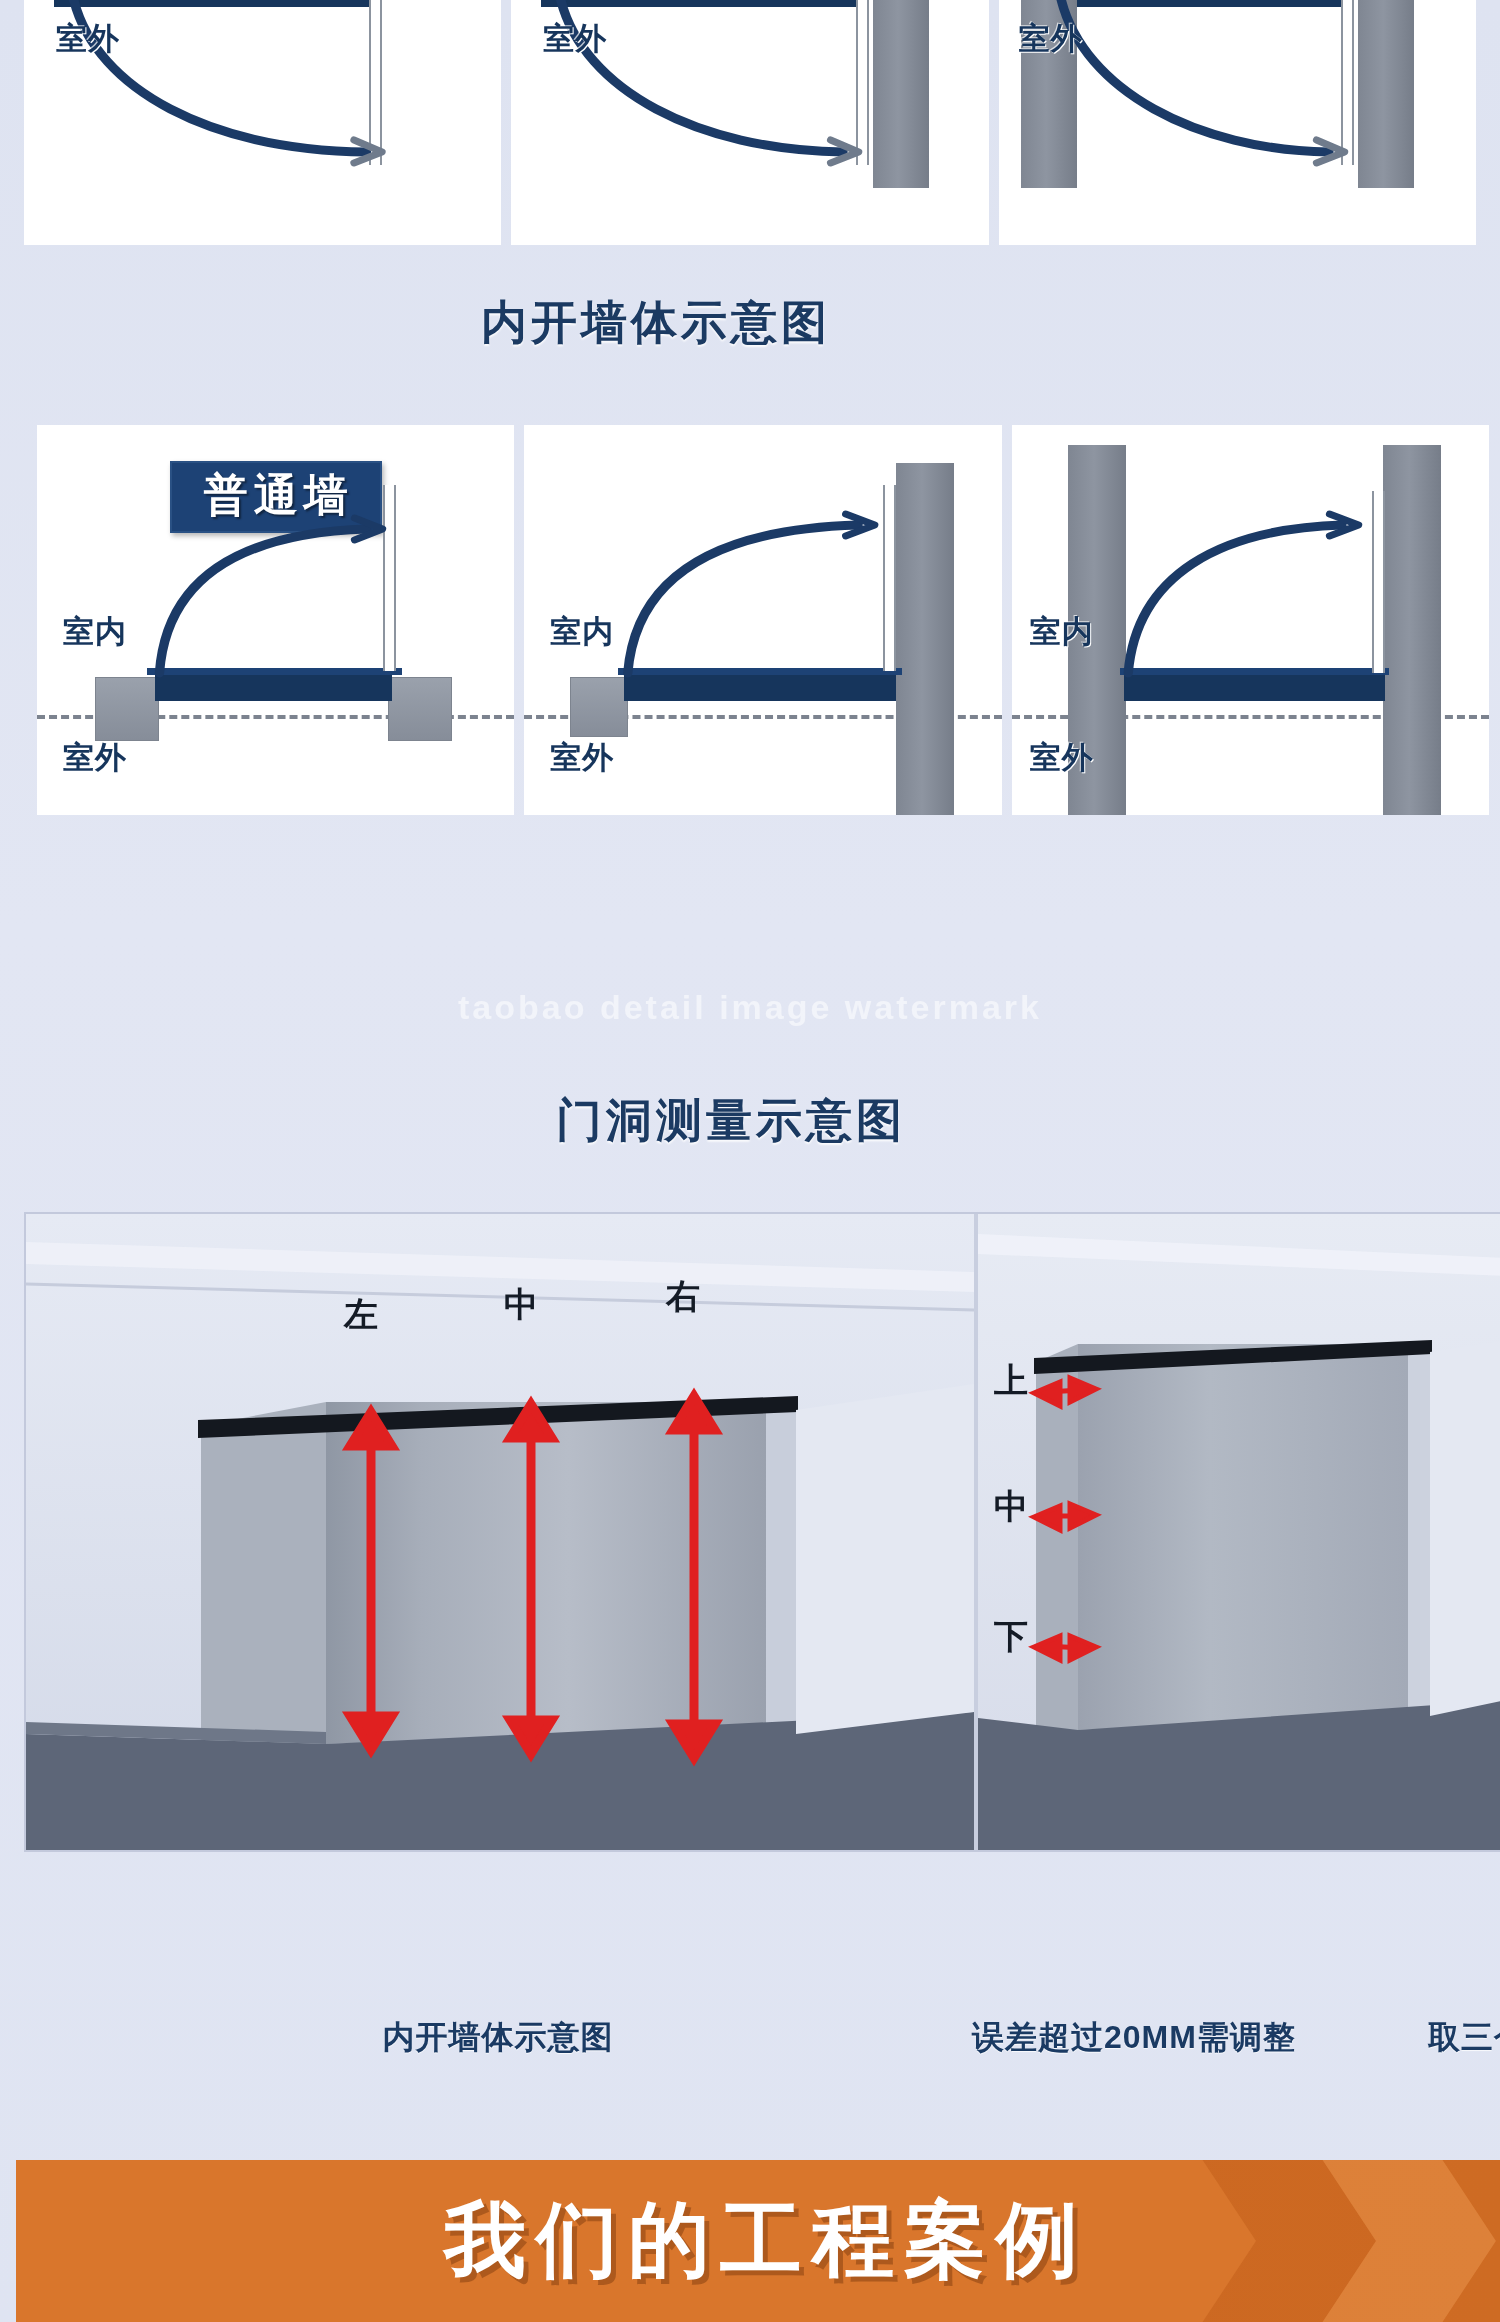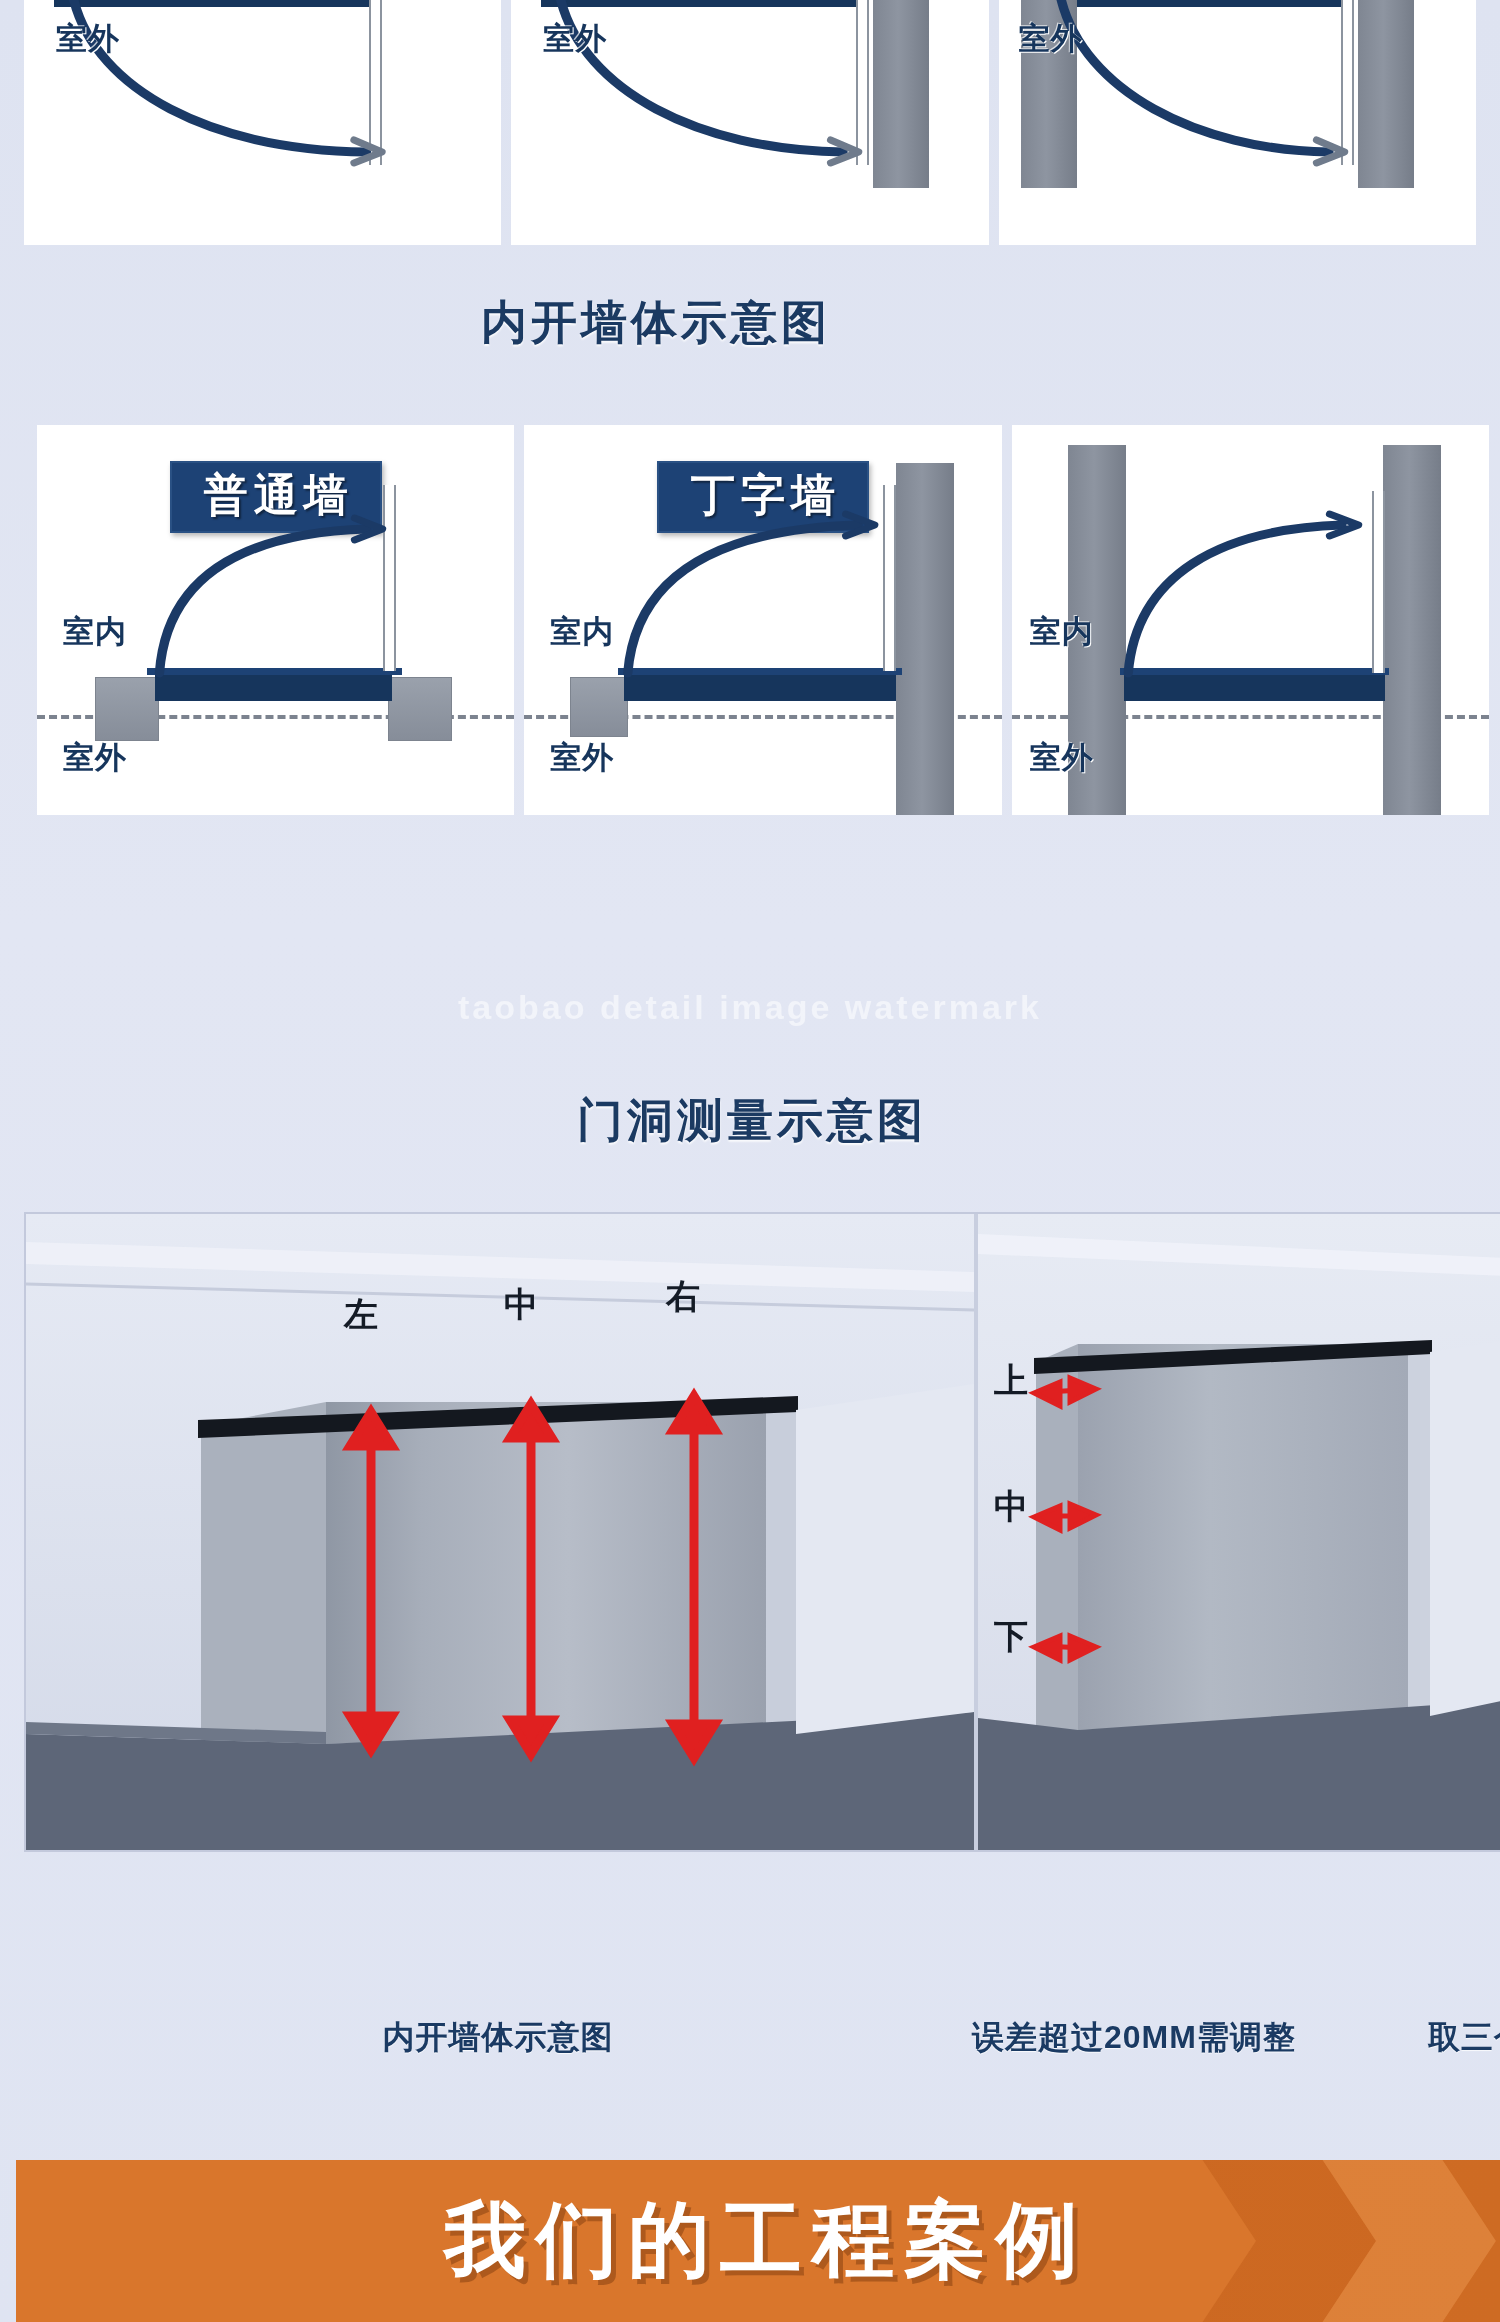--- a/index.html
+++ b/index.html
@@ -251,21 +251,20 @@
       <svg class="arc" viewBox="0 0 460 390" preserveAspectRatio="none">
         <path d="M118 248 C 125 150, 200 108, 318 104" fill="none" stroke="#1b3a66" stroke-width="9" stroke-linecap="round"></path>
         <path d="M306 93 L 333 104 L 306 115" fill="none" stroke="#1b3a66" stroke-width="7" stroke-linecap="round" stroke-linejoin="round"></path>
       </svg>
 
       <span class="lbl" style="left:26px;top:186px;">室内</span>
       <span class="lbl" style="left:26px;top:312px;">室外</span>
     </div>
 
     <div class="card">
-      <div class="badge">丁字墙</div>
 
       <div class="dashline" style="top:290px;"></div>
 
       <div class="wallcol" style="right:48px;top:38px;width:58px;height:352px;"></div>
 
       <div class="sillblock" style="left:46px;top:252px;width:56px;height:58px;"></div>
 
       <div class="threshold" style="left:100px;top:248px;right:106px;height:28px;"></div>
       <div class="threshold-top" style="left:94px;top:243px;right:100px;"></div>
 
@@ -297,21 +296,21 @@
         <path d="M306 89 L 334 100 L 306 111" fill="none" stroke="#1b3a66" stroke-width="7" stroke-linecap="round" stroke-linejoin="round"></path>
       </svg>
 
       <span class="lbl" style="left:18px;top:186px;">室内</span>
       <span class="lbl" style="left:18px;top:312px;">室外</span>
     </div>
   </div>
 
   <div class="watermark" style="top:988px;">taobao detail image watermark</div>
 
-  <div class="section-title" style="position:absolute;top:1090px;left:0;width:1462px;padding-left:21px;">门洞测量示意图</div>
+  <div class="section-title" style="position:absolute;top:1090px;left:0;width:1462px;">门洞测量示意图</div>
 
   <div class="meas-wrap" style="position:absolute;top:1212px;left:0;">
 
     <div class="meas-panel" style="flex:0 0 948px;">
       <svg viewBox="0 0 948 636" width="948" height="636" preserveAspectRatio="none">
         <defs>
           <linearGradient id="rm1" x1="0" y1="0" x2="0" y2="1">
             <stop offset="0%" stop-color="#e6eaf4"></stop>
               <stop offset="100%" stop-color="#d3d9e8"></stop>
           </linearGradient>

